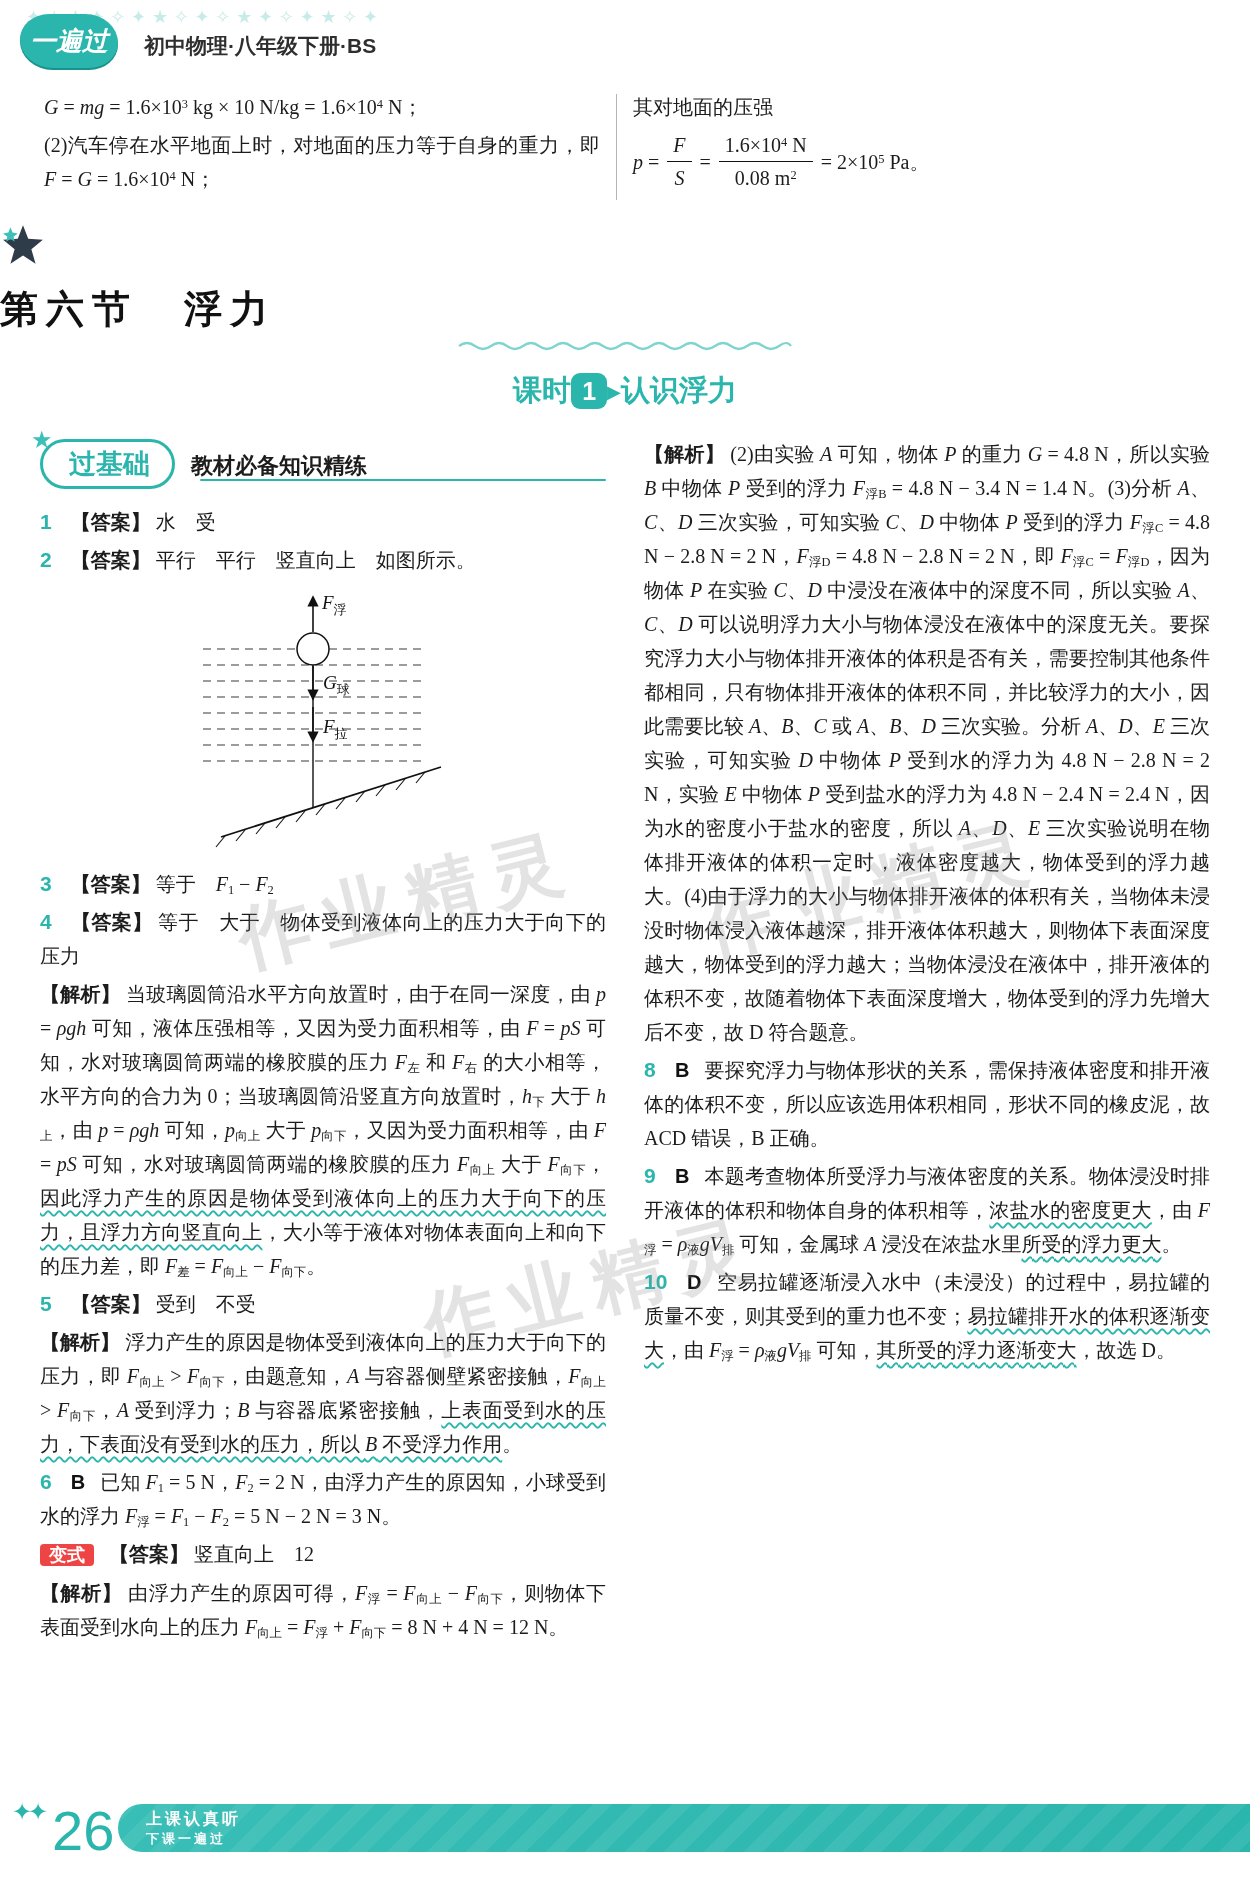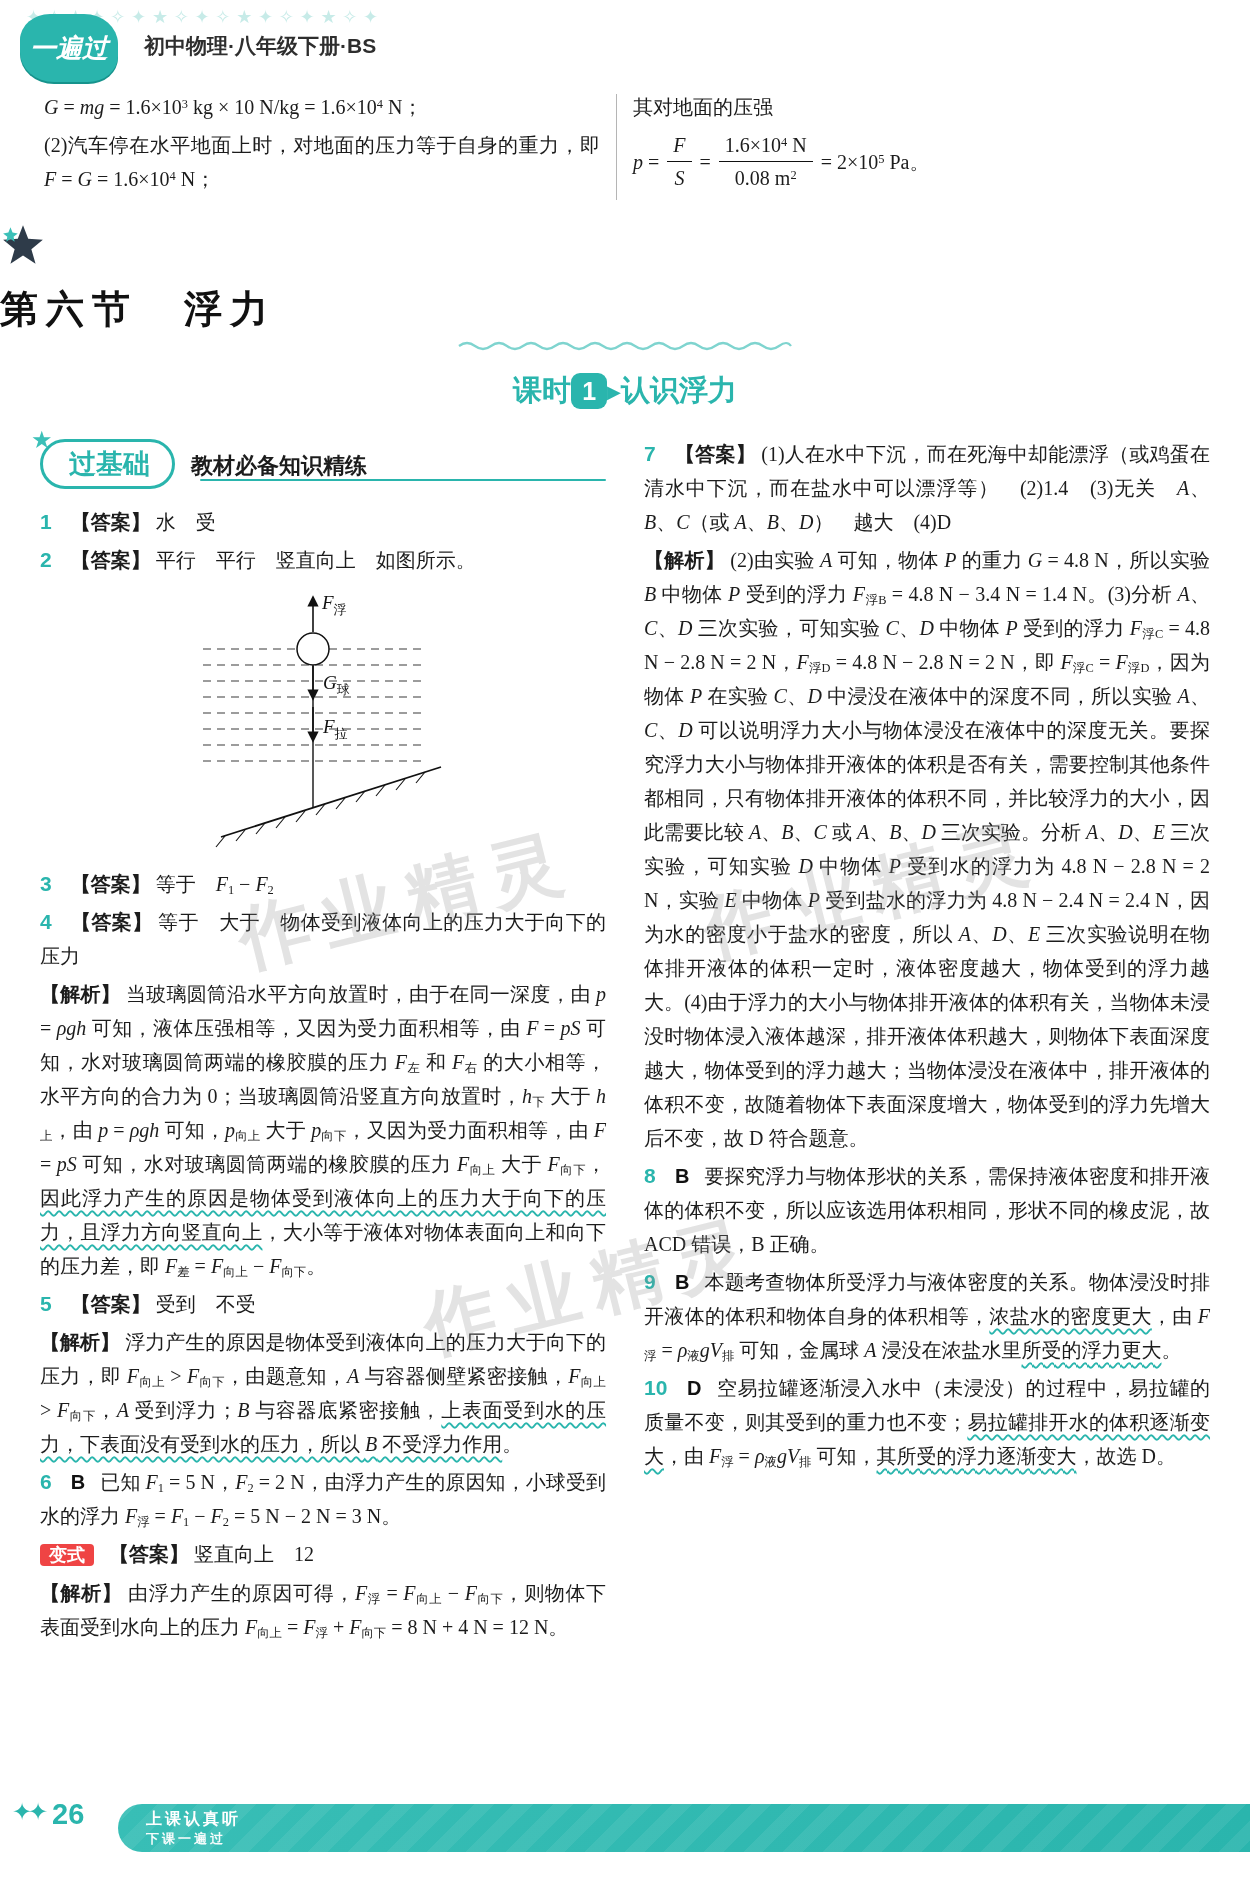--- a/index.html
+++ b/index.html
@@ -4,21 +4,21 @@
 <style>
   *{margin:0;padding:0;box-sizing:border-box;}
   html,body{background:#fff;}
   .page{position:relative;width:1250px;height:1885px;background:#ffffff;overflow:hidden;
         font-family:"Liberation Serif","DejaVu Serif",serif;color:#1c1c1c;}
 
   
   .deco{position:absolute;top:6px;left:0;right:0;display:flex;justify-content:space-between;
         padding:0 26px;color:#c7ebe8;font-size:18px;font-family:"DejaVu Sans",sans-serif;user-select:none;}
   .brandbar{position:relative;height:76px;}
-  .logo{position:absolute;top:14px;left:20px;width:98px;height:68px;background:#2ab5ad;
+  .logo{position:absolute;top:14px;left:20px;width:98px;height:54px;background:#2ab5ad;
         border-radius:30px 34px 30px 34px / 26px 30px 26px 30px;display:flex;align-items:center;justify-content:center;
         color:#fff;font-family:"Liberation Sans",sans-serif;font-weight:bold;font-style:italic;font-size:26px;
         box-shadow:0 2px 0 #16938c;z-index:2;}
   .brand-sub{position:absolute;top:32px;left:144px;font-family:"Liberation Sans",sans-serif;
         font-weight:bold;font-size:21px;color:#2e2e2e;}
 
   
   .topgrid{display:flex;padding:0 44px;margin-top:14px;}
   .topgrid .tl{width:556px;}
   .vline{width:1px;background:#b5b5b5;margin:4px 16px 0 16px;}
@@ -70,21 +70,21 @@
   .wm{position:absolute;z-index:6;font-family:"Liberation Sans",sans-serif;font-weight:bold;font-size:72px;
       letter-spacing:14px;color:#8c8c8c;opacity:.24;transform:rotate(-14deg);pointer-events:none;white-space:nowrap;}
   #wm1{left:235px;top:852px;}
   #wm2{left:700px;top:842px;}
   #wm3{left:420px;top:1238px;}
 
   
   .footer-stars{position:absolute;left:12px;top:1798px;color:#2ab5ad;font-size:24px;
       font-family:"DejaVu Sans",sans-serif;letter-spacing:-4px;}
   .page-num{position:absolute;left:52px;top:1798px;font-family:"Liberation Sans",sans-serif;
-      font-weight:bold;font-size:29px;color:#2ab5ad;}
+      font-weight:normal;font-size:56px;color:#2ab5ad;}
   .banner{position:absolute;left:118px;top:1804px;right:0;height:48px;
       background:linear-gradient(90deg,#38beb6,#2ab5ad);border-radius:26px 0 0 26px;
       display:flex;flex-direction:column;justify-content:center;padding-left:28px;
       color:#fff;font-family:"Liberation Sans",sans-serif;font-weight:bold;overflow:hidden;}
   .banner::after{content:"";position:absolute;inset:0;
       background:repeating-linear-gradient(135deg,rgba(255,255,255,.07) 0 14px,transparent 14px 28px);
       pointer-events:none;}
   .banner .l1{font-size:16px;letter-spacing:3px;}
   .banner .l2{font-size:13px;letter-spacing:3px;opacity:.95;}
 </style>
@@ -250,25 +250,20 @@
       </p>
       <p class="item">
         <span class="ans-label">【解析】</span>
         <span>由浮力产生的原因可得，<i class="var">F</i><sub>浮</sub> = <i class="var">F</i><sub>向上</sub> − <i class="var">F</i><sub>向下</sub>，则物体下表面受到水向上的压力 <i class="var">F</i><sub>向上</sub> = <i class="var">F</i><sub>浮</sub> + <i class="var">F</i><sub>向下</sub> = 8 N + 4 N = 12 N。</span>
       </p>
     </div>
 
     <div class="colR">
 
       <p class="item">
-        <span class="qnum">7</span>
-        <span class="ans-label">【答案】</span>
-        <span>(1)人在水中下沉，而在死海中却能漂浮（或鸡蛋在清水中下沉，而在盐水中可以漂浮等）　(2)1.4　(3)无关　<i class="var">A</i>、<i class="var">B</i>、<i class="var">C</i>（或 <i class="var">A</i>、<i class="var">B</i>、<i class="var">D</i>）　越大　(4)D</span>
-      </p>
-      <p class="item">
         <span class="ans-label">【解析】</span>
         <span>(2)由实验 <i class="var">A</i> 可知，物体 <i class="var">P</i> 的重力 <i class="var">G</i> = 4.8 N，所以实验 <i class="var">B</i> 中物体 <i class="var">P</i> 受到的浮力 <i class="var">F</i><sub>浮B</sub> = 4.8 N − 3.4 N = 1.4 N。(3)分析 <i class="var">A</i>、<i class="var">C</i>、<i class="var">D</i> 三次实验，可知实验 <i class="var">C</i>、<i class="var">D</i> 中物体 <i class="var">P</i> 受到的浮力 <i class="var">F</i><sub>浮C</sub> = 4.8 N − 2.8 N = 2 N，<i class="var">F</i><sub>浮D</sub> = 4.8 N − 2.8 N = 2 N，即 <i class="var">F</i><sub>浮C</sub> = <i class="var">F</i><sub>浮D</sub>，因为物体 <i class="var">P</i> 在实验 <i class="var">C</i>、<i class="var">D</i> 中浸没在液体中的深度不同，所以实验 <i class="var">A</i>、<i class="var">C</i>、<i class="var">D</i> 可以说明浮力大小与物体浸没在液体中的深度无关。要探究浮力大小与物体排开液体的体积是否有关，需要控制其他条件都相同，只有物体排开液体的体积不同，并比较浮力的大小，因此需要比较 <i class="var">A</i>、<i class="var">B</i>、<i class="var">C</i> 或 <i class="var">A</i>、<i class="var">B</i>、<i class="var">D</i> 三次实验。分析 <i class="var">A</i>、<i class="var">D</i>、<i class="var">E</i> 三次实验，可知实验 <i class="var">D</i> 中物体 <i class="var">P</i> 受到水的浮力为 4.8 N − 2.8 N = 2 N，实验 <i class="var">E</i> 中物体 <i class="var">P</i> 受到盐水的浮力为 4.8 N − 2.4 N = 2.4 N，因为水的密度小于盐水的密度，所以 <i class="var">A</i>、<i class="var">D</i>、<i class="var">E</i> 三次实验说明在物体排开液体的体积一定时，液体密度越大，物体受到的浮力越大。(4)由于浮力的大小与物体排开液体的体积有关，当物体未浸没时物体浸入液体越深，排开液体体积越大，则物体下表面深度越大，物体受到的浮力越大；当物体浸没在液体中，排开液体的体积不变，故随着物体下表面深度增大，物体受到的浮力先增大后不变，故 D 符合题意。</span>
       </p>
 
       <p class="item">
         <span class="qnum">8</span>
         <span class="choice">B</span>
         <span>要探究浮力与物体形状的关系，需保持液体密度和排开液体的体积不变，所以应该选用体积相同，形状不同的橡皮泥，故 ACD 错误，B 正确。</span>
       </p>
 

